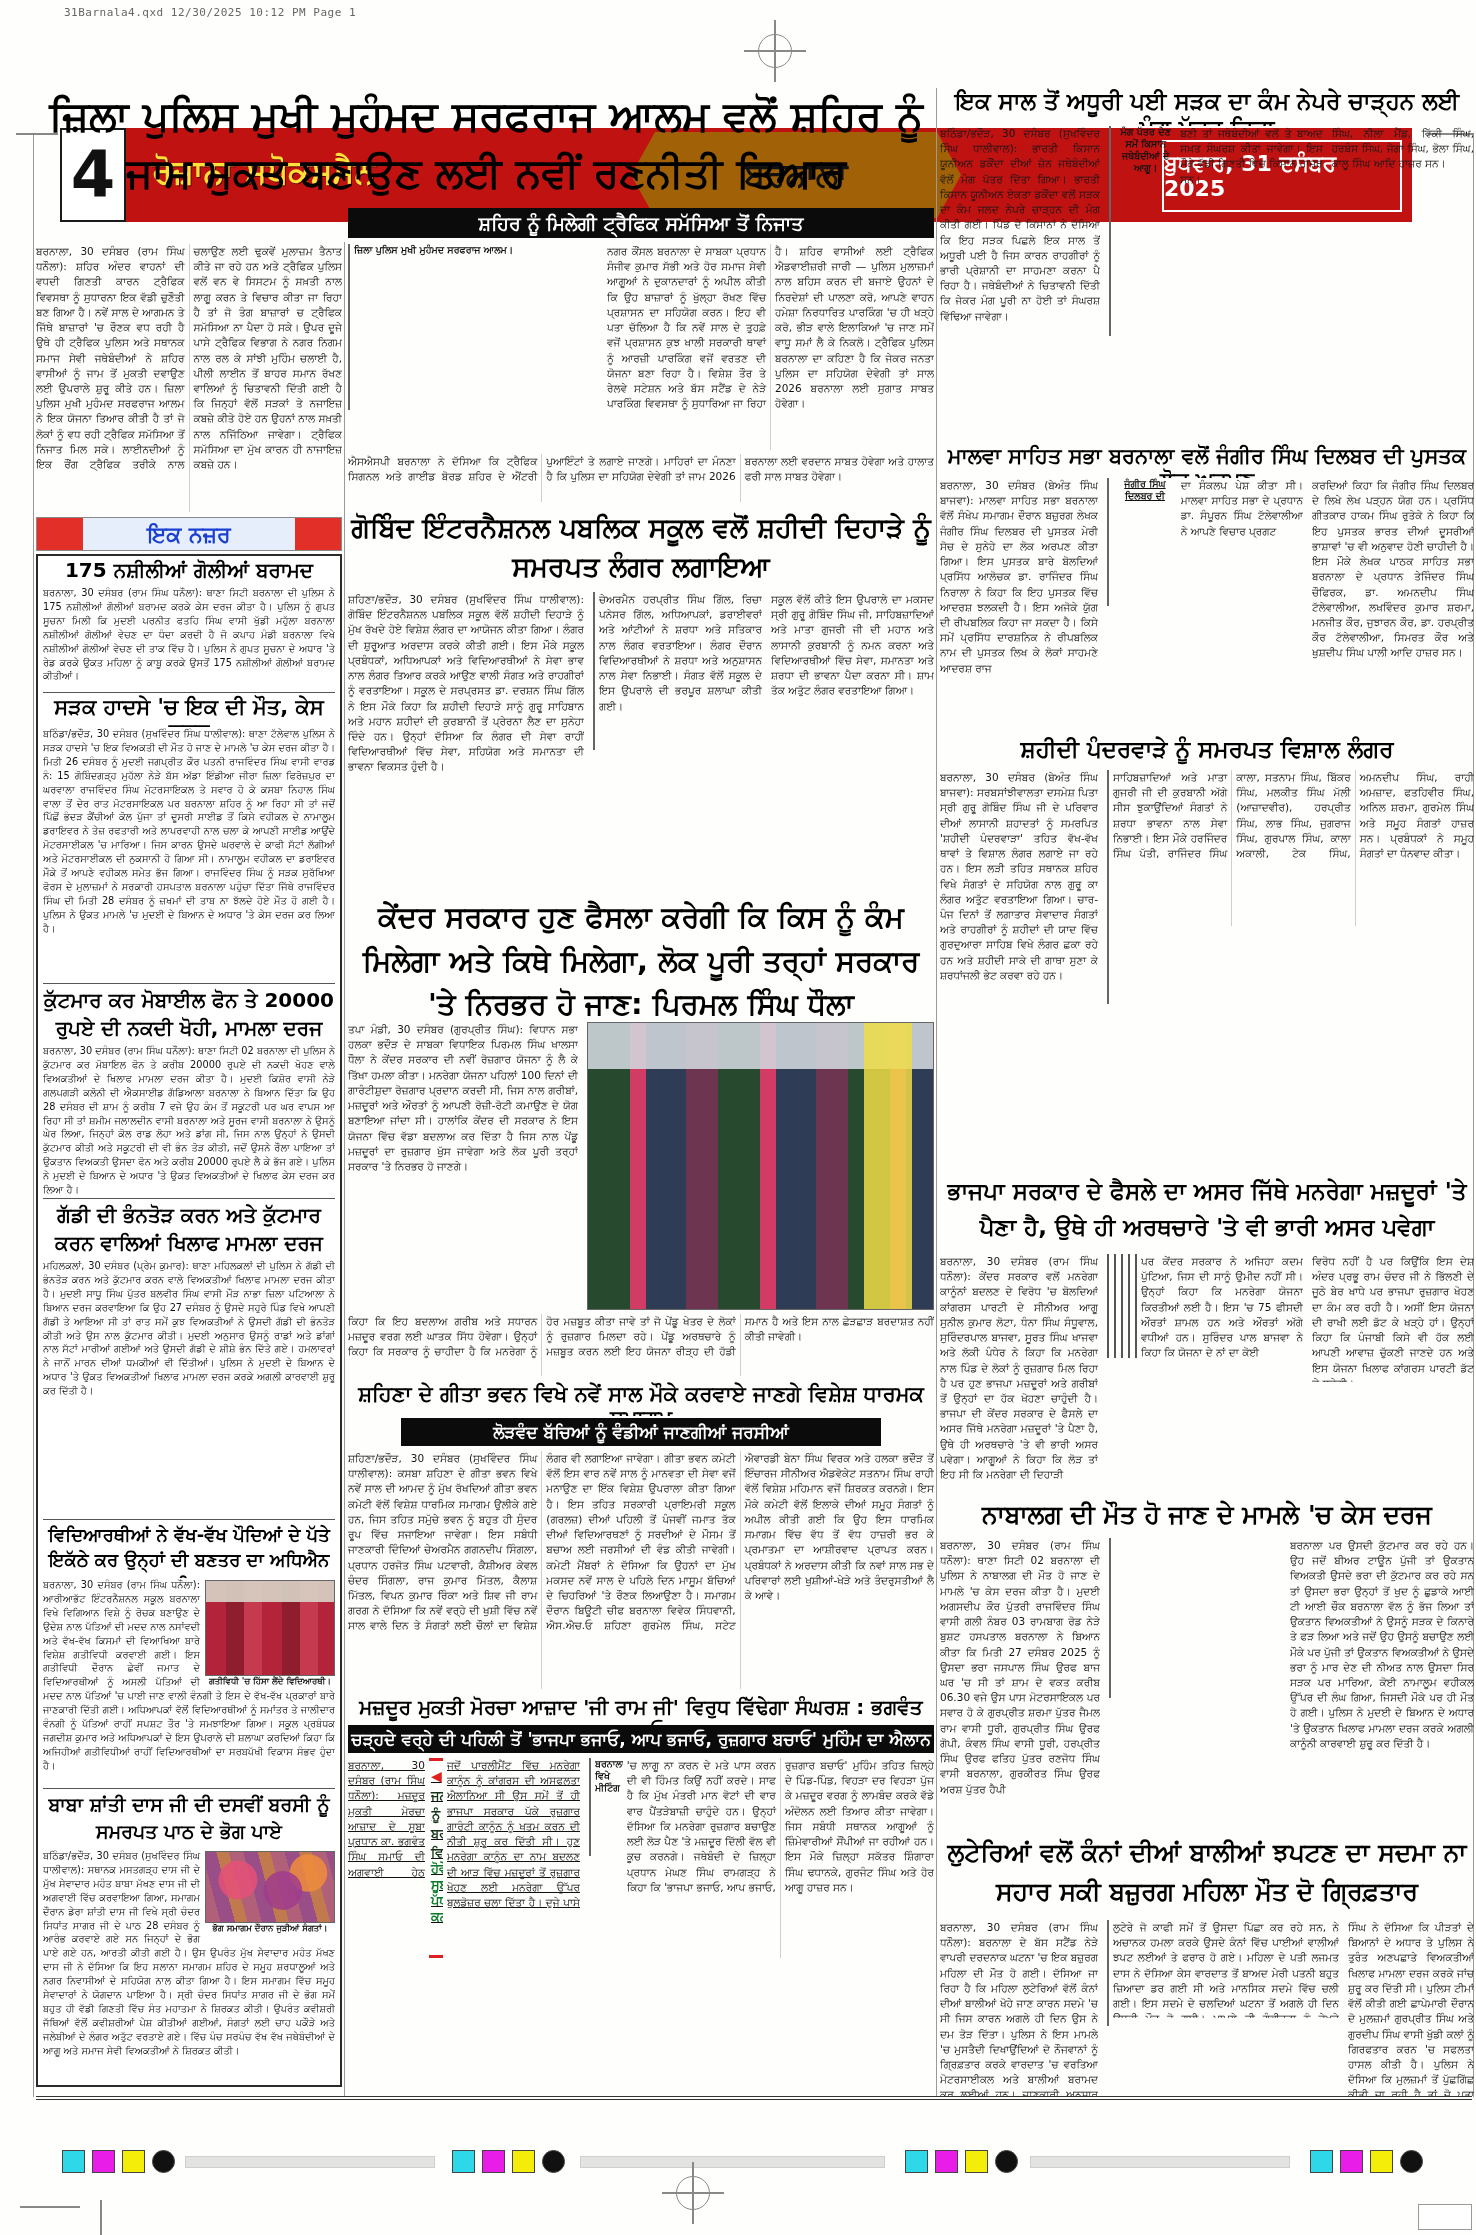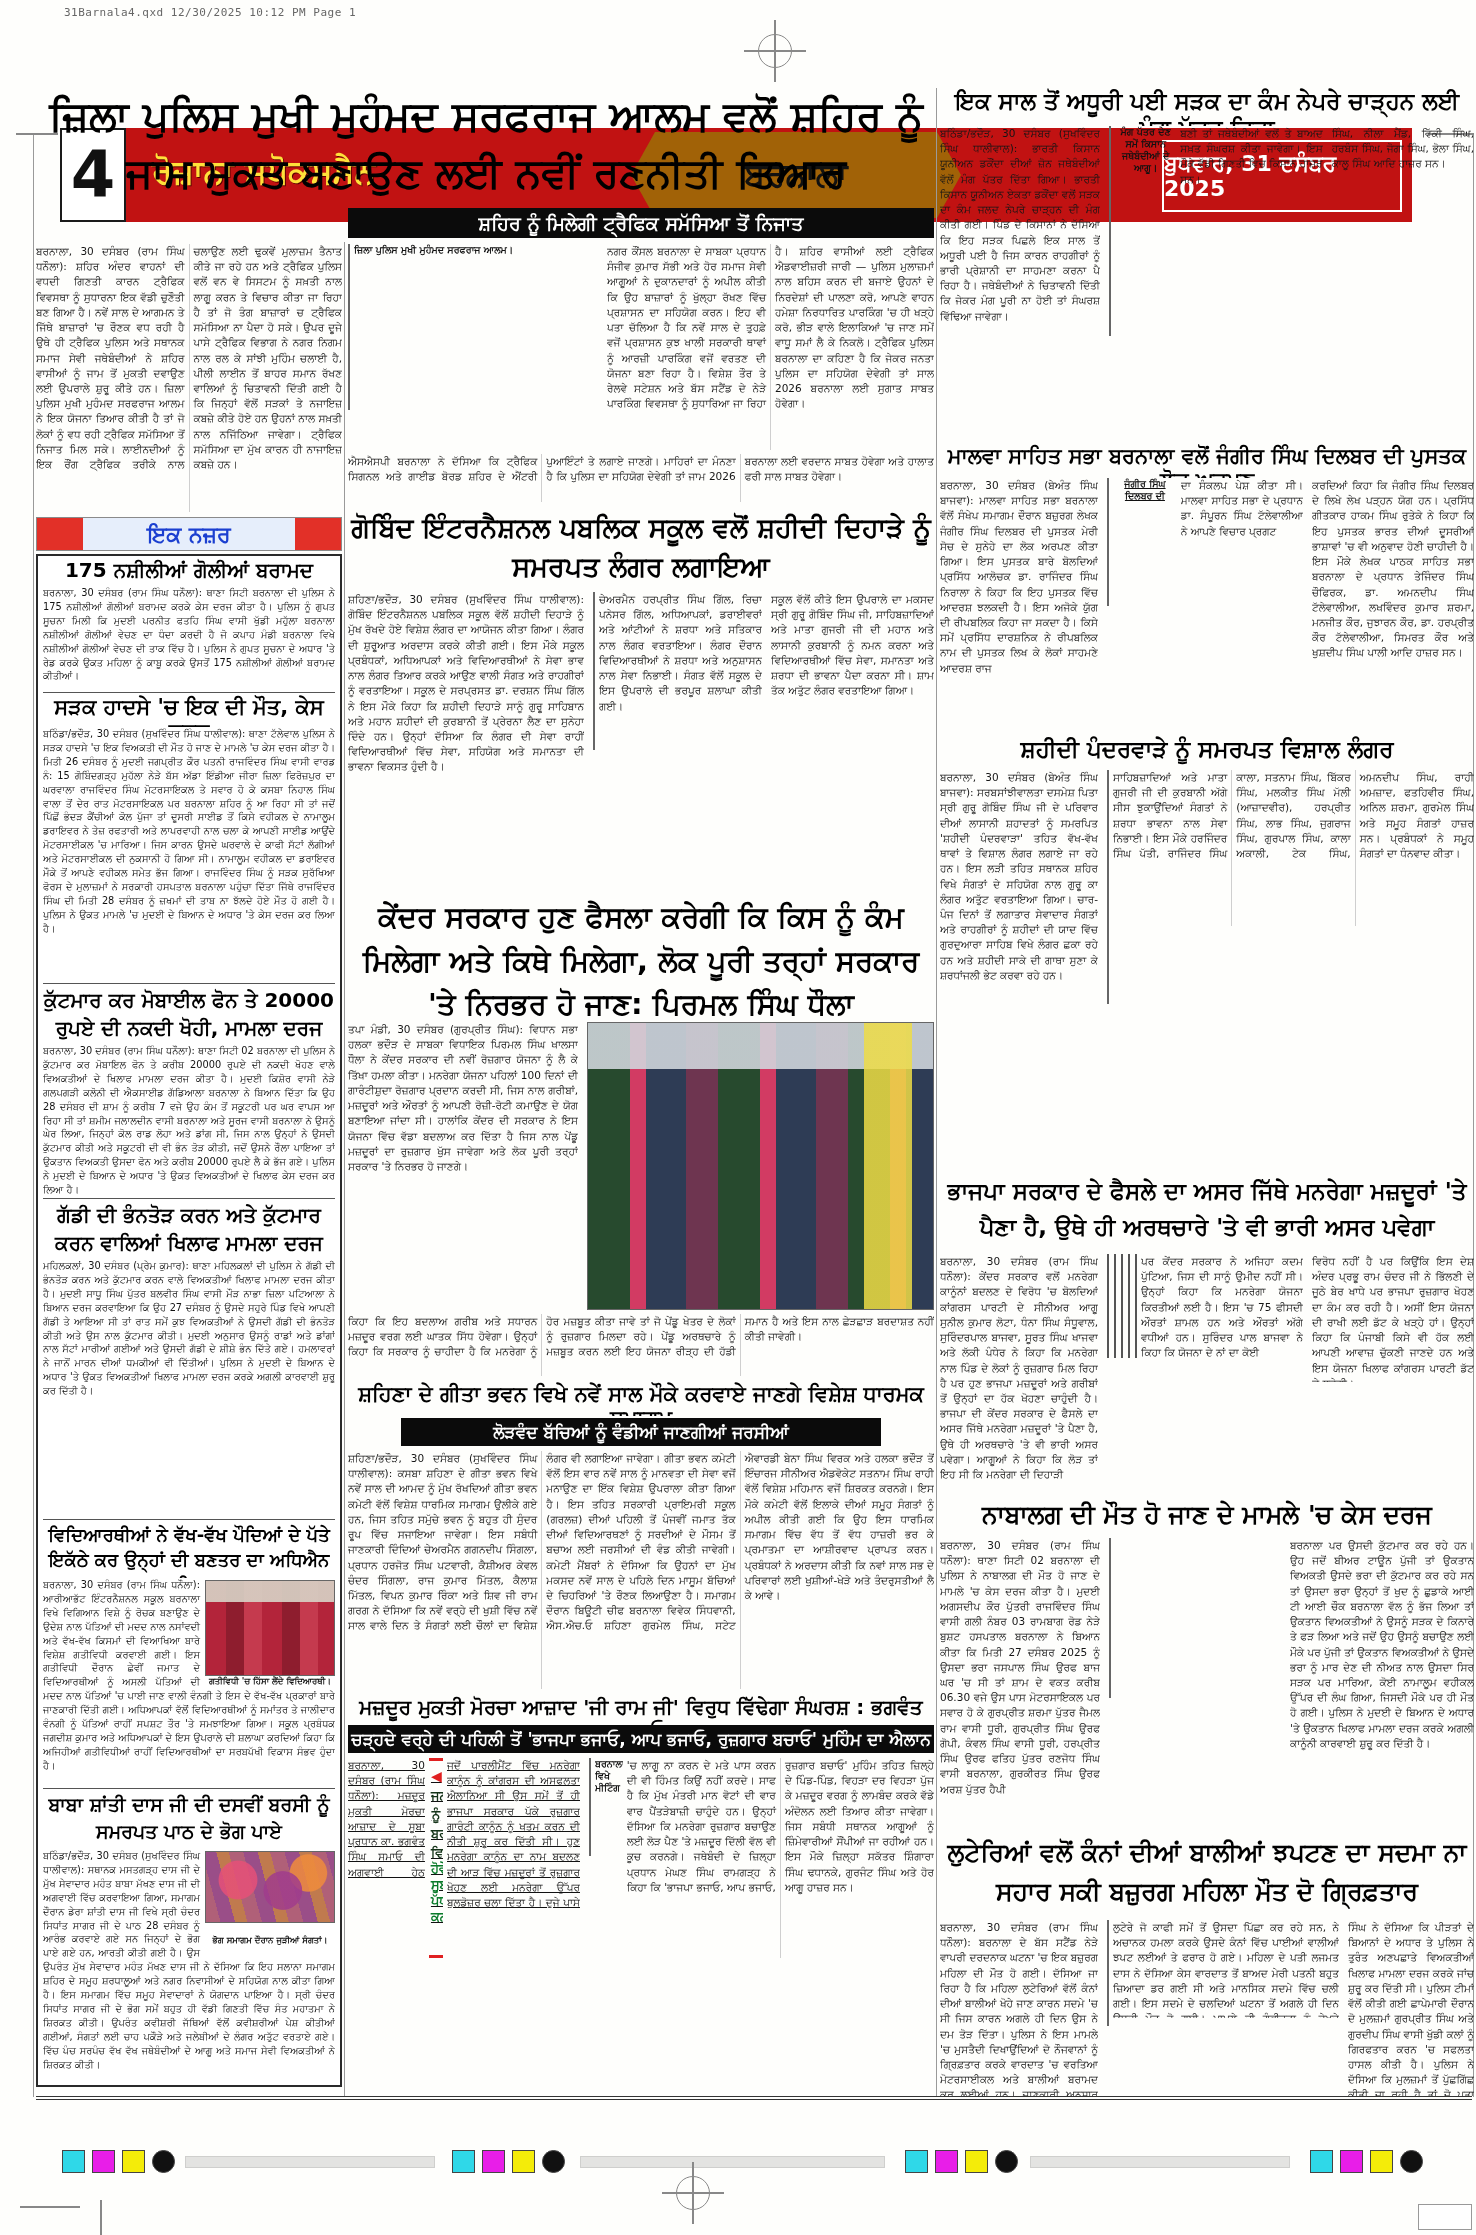--- a/index.html
+++ b/index.html
@@ -180,21 +180,21 @@
             <span class="cap" style="display:block;">ਗਤੀਵਿਧੀ 'ਚ ਹਿੱਸਾ ਲੈਂਦੇ ਵਿਦਿਆਰਥੀ।</span>
           </span>
           <span>ਬਰਨਾਲਾ, 30 ਦਸੰਬਰ (ਰਾਮ ਸਿੰਘ ਧਨੌਲਾ): ਆਰੀਆਭੱਟ ਇੰਟਰਨੈਸ਼ਨਲ ਸਕੂਲ ਬਰਨਾਲਾ ਵਿਖੇ ਵਿਗਿਆਨ ਵਿਸ਼ੇ ਨੂੰ ਰੋਚਕ ਬਣਾਉਣ ਦੇ ਉਦੇਸ਼ ਨਾਲ ਪੱਤਿਆਂ ਦੀ ਮਦਦ ਨਾਲ ਨਸਾਂਵਦੀ ਅਤੇ ਵੱਖ-ਵੱਖ ਕਿਸਮਾਂ ਦੀ ਵਿਆਖਿਆ ਬਾਰੇ ਵਿਸ਼ੇਸ਼ ਗਤੀਵਿਧੀ ਕਰਵਾਈ ਗਈ। ਇਸ ਗਤੀਵਿਧੀ ਦੌਰਾਨ ਛੇਵੀਂ ਜਮਾਤ ਦੇ ਵਿਦਿਆਰਥੀਆਂ ਨੂੰ ਅਸਲੀ ਪੱਤਿਆਂ ਦੀ ਮਦਦ ਨਾਲ ਪੱਤਿਆਂ 'ਚ ਪਾਈ ਜਾਣ ਵਾਲੀ ਵੰਨਗੀ ਤੇ ਇਸ ਦੇ ਵੱਖ-ਵੱਖ ਪ੍ਰਕਾਰਾਂ ਬਾਰੇ ਜਾਣਕਾਰੀ ਦਿੱਤੀ ਗਈ। ਅਧਿਆਪਕਾਂ ਵੱਲੋਂ ਵਿਦਿਆਰਥੀਆਂ ਨੂੰ ਸਮਾਂਤਰ ਤੇ ਜਾਲੀਦਾਰ ਵੰਨਗੀ ਨੂੰ ਪੱਤਿਆਂ ਰਾਹੀਂ ਸਪਸ਼ਟ ਤੌਰ 'ਤੇ ਸਮਝਾਇਆ ਗਿਆ। ਸਕੂਲ ਪ੍ਰਬੰਧਕ ਜਗਦੀਸ਼ ਕੁਮਾਰ ਅਤੇ ਅਧਿਆਪਕਾਂ ਦੇ ਇਸ ਉਪਰਾਲੇ ਦੀ ਸ਼ਲਾਘਾ ਕਰਦਿਆਂ ਕਿਹਾ ਕਿ ਅਜਿਹੀਆਂ ਗਤੀਵਿਧੀਆਂ ਰਾਹੀਂ ਵਿਦਿਆਰਥੀਆਂ ਦਾ ਸਰਬਪੱਖੀ ਵਿਕਾਸ ਸੰਭਵ ਹੁੰਦਾ ਹੈ।</span>
         </div>
       </div>
       <div class="nstory">
         <div class="nhead" style="font-size:19px;height:58px;line-height:1.4;">ਬਾਬਾ ਸ਼ਾਂਤੀ ਦਾਸ ਜੀ ਦੀ ਦਸਵੀਂ ਬਰਸੀ ਨੂੰ ਸਮਰਪਤ ਪਾਠ ਦੇ ਭੋਗ ਪਾਏ</div>
         <div class="nbody" style="height:232px;">
           <span class="floatbox">
             <span class="photo ph-crowd" style="display:block;height:72px;"></span>
-            <span class="cap" style="display:block;margin-top:12px;">ਭੋਗ ਸਮਾਗਮ ਦੌਰਾਨ ਜੁੜੀਆਂ ਸੰਗਤਾਂ।</span>
+            <span class="cap" style="display:block;">ਭੋਗ ਸਮਾਗਮ ਦੌਰਾਨ ਜੁੜੀਆਂ ਸੰਗਤਾਂ।</span>
           </span>
           <span>ਬਠਿੰਡਾ/ਭਦੌੜ, 30 ਦਸੰਬਰ (ਸੁਖਵਿੰਦਰ ਸਿੰਘ ਧਾਲੀਵਾਲ): ਸਥਾਨਕ ਮਸਤਗੜ੍ਹ ਦਾਸ ਜੀ ਦੇ ਮੁੱਖ ਸੇਵਾਦਾਰ ਮਹੰਤ ਬਾਬਾ ਮੱਖਣ ਦਾਸ ਜੀ ਦੀ ਅਗਵਾਈ ਵਿੱਚ ਕਰਵਾਇਆ ਗਿਆ, ਸਮਾਗਮ ਦੌਰਾਨ ਡੇਰਾ ਸ਼ਾਂਤੀ ਦਾਸ ਜੀ ਵਿਖੇ ਸ੍ਰੀ ਚੰਦਰ ਸਿਧਾਂਤ ਸਾਗਰ ਜੀ ਦੇ ਪਾਠ 28 ਦਸੰਬਰ ਨੂੰ ਆਰੰਭ ਕਰਵਾਏ ਗਏ ਸਨ ਜਿਨ੍ਹਾਂ ਦੇ ਭੋਗ ਪਾਏ ਗਏ ਹਨ, ਆਰਤੀ ਕੀਤੀ ਗਈ ਹੈ। ਉਸ ਉਪਰੰਤ ਮੁੱਖ ਸੇਵਾਦਾਰ ਮਹੰਤ ਮੱਖਣ ਦਾਸ ਜੀ ਨੇ ਦੱਸਿਆ ਕਿ ਇਹ ਸਲਾਨਾ ਸਮਾਗਮ ਸ਼ਹਿਰ ਦੇ ਸਮੂਹ ਸ਼ਰਧਾਲੂਆਂ ਅਤੇ ਨਗਰ ਨਿਵਾਸੀਆਂ ਦੇ ਸਹਿਯੋਗ ਨਾਲ ਕੀਤਾ ਗਿਆ ਹੈ। ਇਸ ਸਮਾਗਮ ਵਿੱਚ ਸਮੂਹ ਸੇਵਾਦਾਰਾਂ ਨੇ ਯੋਗਦਾਨ ਪਾਇਆ ਹੈ। ਸ੍ਰੀ ਚੰਦਰ ਸਿਧਾਂਤ ਸਾਗਰ ਜੀ ਦੇ ਭੋਗ ਸਮੇਂ ਬਹੁਤ ਹੀ ਵੱਡੀ ਗਿਣਤੀ ਵਿੱਚ ਸੰਤ ਮਹਾਤਮਾ ਨੇ ਸ਼ਿਰਕਤ ਕੀਤੀ। ਉਪਰੰਤ ਕਵੀਸ਼ਰੀ ਜੱਥਿਆਂ ਵੱਲੋਂ ਕਵੀਸ਼ਰੀਆਂ ਪੇਸ਼ ਕੀਤੀਆਂ ਗਈਆਂ, ਸੰਗਤਾਂ ਲਈ ਚਾਹ ਪਕੌੜੇ ਅਤੇ ਜਲੇਬੀਆਂ ਦੇ ਲੰਗਰ ਅਤੁੱਟ ਵਰਤਾਏ ਗਏ। ਵਿੱਚ ਪੰਚ ਸਰਪੰਚ ਵੱਖ ਵੱਖ ਜਥੇਬੰਦੀਆਂ ਦੇ ਆਗੂ ਅਤੇ ਸਮਾਜ ਸੇਵੀ ਵਿਅਕਤੀਆਂ ਨੇ ਸ਼ਿਰਕਤ ਕੀਤੀ।</span>
         </div>
       </div>
     </div>
   </div>
 
   <div class="abs" style="left:348px;top:208px;width:586px;height:1888px;overflow:hidden;">
 
     <div class="bar" style="height:30px;line-height:30px;font-size:19px;">ਸ਼ਹਿਰ ਨੂੰ ਮਿਲੇਗੀ ਟ੍ਰੈਫਿਕ ਸਮੱਸਿਆ ਤੋਂ ਨਿਜਾਤ</div>

